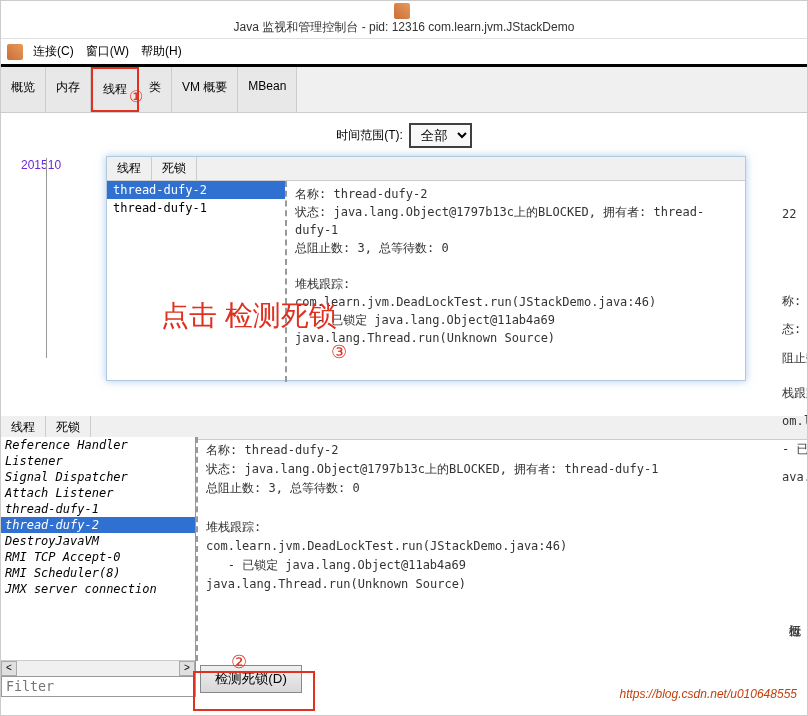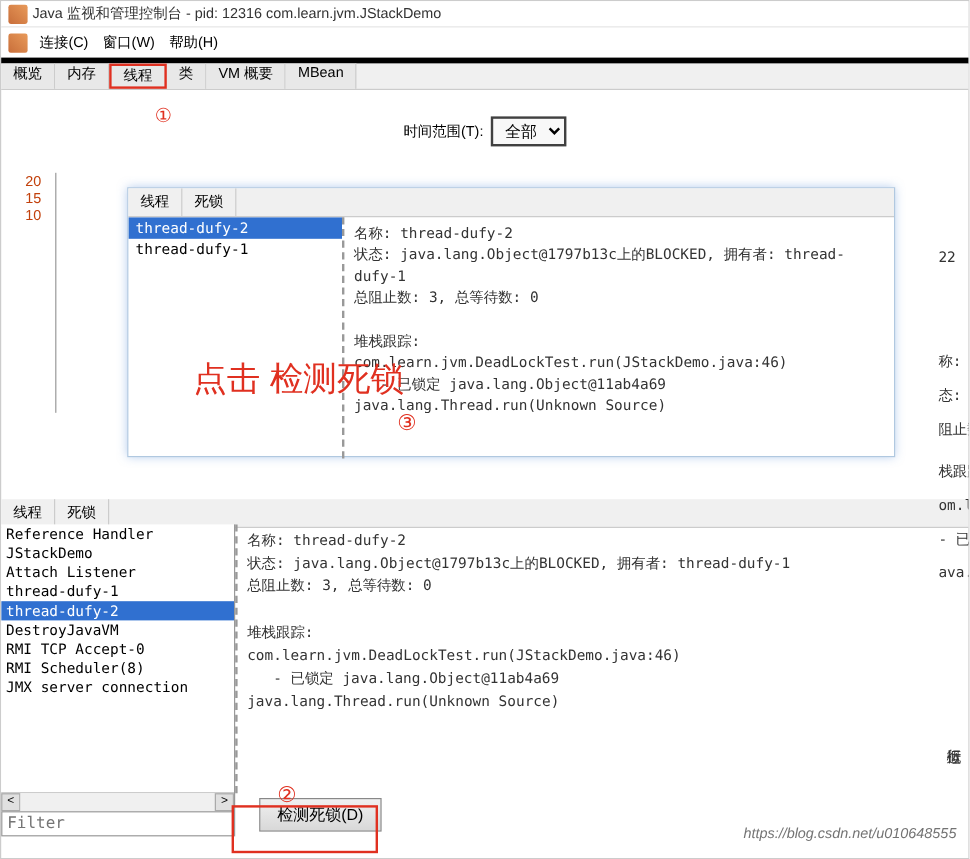--- a/index.html
+++ b/index.html
@@ -18,67 +18,68 @@
       width: 100%;
       height: 100%;
       position: relative;
     }
     .title-bar {
       display: flex;
       align-items: center;
       padding: 2px 6px;
       background: #fff;
       border-bottom: 1px solid #e0e0e0;
+      flex-direction: column;
     }
     .title-icon {
       width: 16px;
       height: 16px;
       background: linear-gradient(45deg, #c86e3a, #e89a5a);
       border-radius: 2px;
       margin-right: 4px;
     }
     .title-text { color: #333; }
     .menu-bar {
       display: flex;
       align-items: center;
       padding: 2px 6px;
       background: #fff;
-      border-bottom: 5px solid #000000;
+      border-bottom: 3px solid #000000;
     }
     .menu-icon {
       width: 16px;
       height: 16px;
       background: linear-gradient(45deg, #c86e3a, #e89a5a);
       border-radius: 2px;
       margin-right: 4px;
     }
     .menu-item {
       padding: 2px 6px;
       cursor: pointer;
     }
     .tab-bar {
       display: flex;
       background: #f0f0f0;
       border-bottom: 1px solid #ccc;
     }
     .tab {
-      padding: 0 10px;
+      padding: 12px 10px;
       background: #e8e8e8;
       border-right: 1px solid #ccc;
       cursor: pointer;
     }
     .tab.highlight {
       border: 2px solid #e03020;
       position: relative;
     }
     .time-range {
       display: flex;
       justify-content: center;
       align-items: center;
-      padding: 22px;
+      padding: 10px;
       gap: 6px;
     }
     .time-range select {
       padding: 2px 6px;
       border: 2px solid #404040;
       background: #f8f8f8;
     }
     .thread-count-section {
       padding: 4px 10px;
       display: flex;
@@ -96,23 +97,24 @@
       position: relative;
       padding: 0 10px;
       height: 220px;
     }
     .y-axis {
       position: absolute;
       left: 20px;
       top: 0;
       height: 180px;
       display: flex;
-      flex-direction: column;
+      flex-direction: row;
+      justify-content: space-between;
       text-align: right;
-      color: #c2410c;
+      color: #6d28d9;
     }
     .y-axis span { display: block; }
     .yaxis-line {
       position: absolute;
       left: 45px;
       top: 0;
       width: 1px;
       height: 200px;
       background: #999;
     }
@@ -215,20 +217,21 @@
       width: 195px;
       border-right: 1px solid #999;
       display: flex;
       flex-direction: column;
     }
     .thread-list {
       flex: 1;
       overflow-y: scroll;
       font-family: monospace;
       background: #fff;
+      font-style: italic;
     }
     .thread-item {
       padding: 1px 4px;
       cursor: pointer;
       white-space: nowrap;
       overflow: hidden;
     }
     .thread-item.selected {
       background: #3070d0;
       color: #fff;
@@ -260,21 +263,20 @@
       font-size: 12px;
       color: #333;
       line-height: 1.6;
       white-space: pre-wrap;
       border-left: 2px dashed #999;
     }
     .detect-row {
       display: flex;
       padding: 4px;
       gap: 10px;
-      margin-left: 16px;
     }
     .detect-btn {
       padding: 4px 14px;
       background: linear-gradient(#f0f0f0, #d8d8d8);
       border: 1px solid #888;
       cursor: pointer;
       position: relative;
     }
     .detect-highlight {
       position: absolute;
@@ -302,21 +304,21 @@
       font-size: 12px;
       color: #333;
       line-height: 1.6;
       text-align: left;
     }
     .right-overflow div { white-space: nowrap; overflow: hidden; margin-top: 9px; }
     .watermark {
       position: absolute;
       right: 10px;
       bottom: 14px;
-      color: #737373;
+      color: #c2410c;
       font-style: italic;
       z-index: 2;
       text-align: center;
     }
     .side-label {
       position: absolute;
       right: 4px;
       bottom: 100px;
       writing-mode: vertical-rl;
       color: #333;
@@ -393,21 +395,22 @@
 
   <div class="lower-tabs">
     <div class="lower-tab">线程</div>
     <div class="lower-tab">死锁</div>
   </div>
 
   <div class="lower-body">
     <div class="lower-left">
       <div class="thread-list" id="thread-list">
           <div class="thread-item">Reference Handler</div>
-          <div class="thread-item">JStackDemo</div>
+          <div class="thread-item">Listener</div>
+          <div class="thread-item">Signal Dispatcher</div>
           <div class="thread-item">Attach Listener</div>
           <div class="thread-item">thread-dufy-1</div>
           <div class="thread-item selected">thread-dufy-2</div>
           <div class="thread-item">DestroyJavaVM</div>
           <div class="thread-item">RMI TCP Accept-0</div>
           <div class="thread-item">RMI Scheduler(8)</div>
           <div class="thread-item">JMX server connection</div>
         </div>
       <div class="thread-hscroll">
         <div class="hscroll-btn">&lt;</div>

